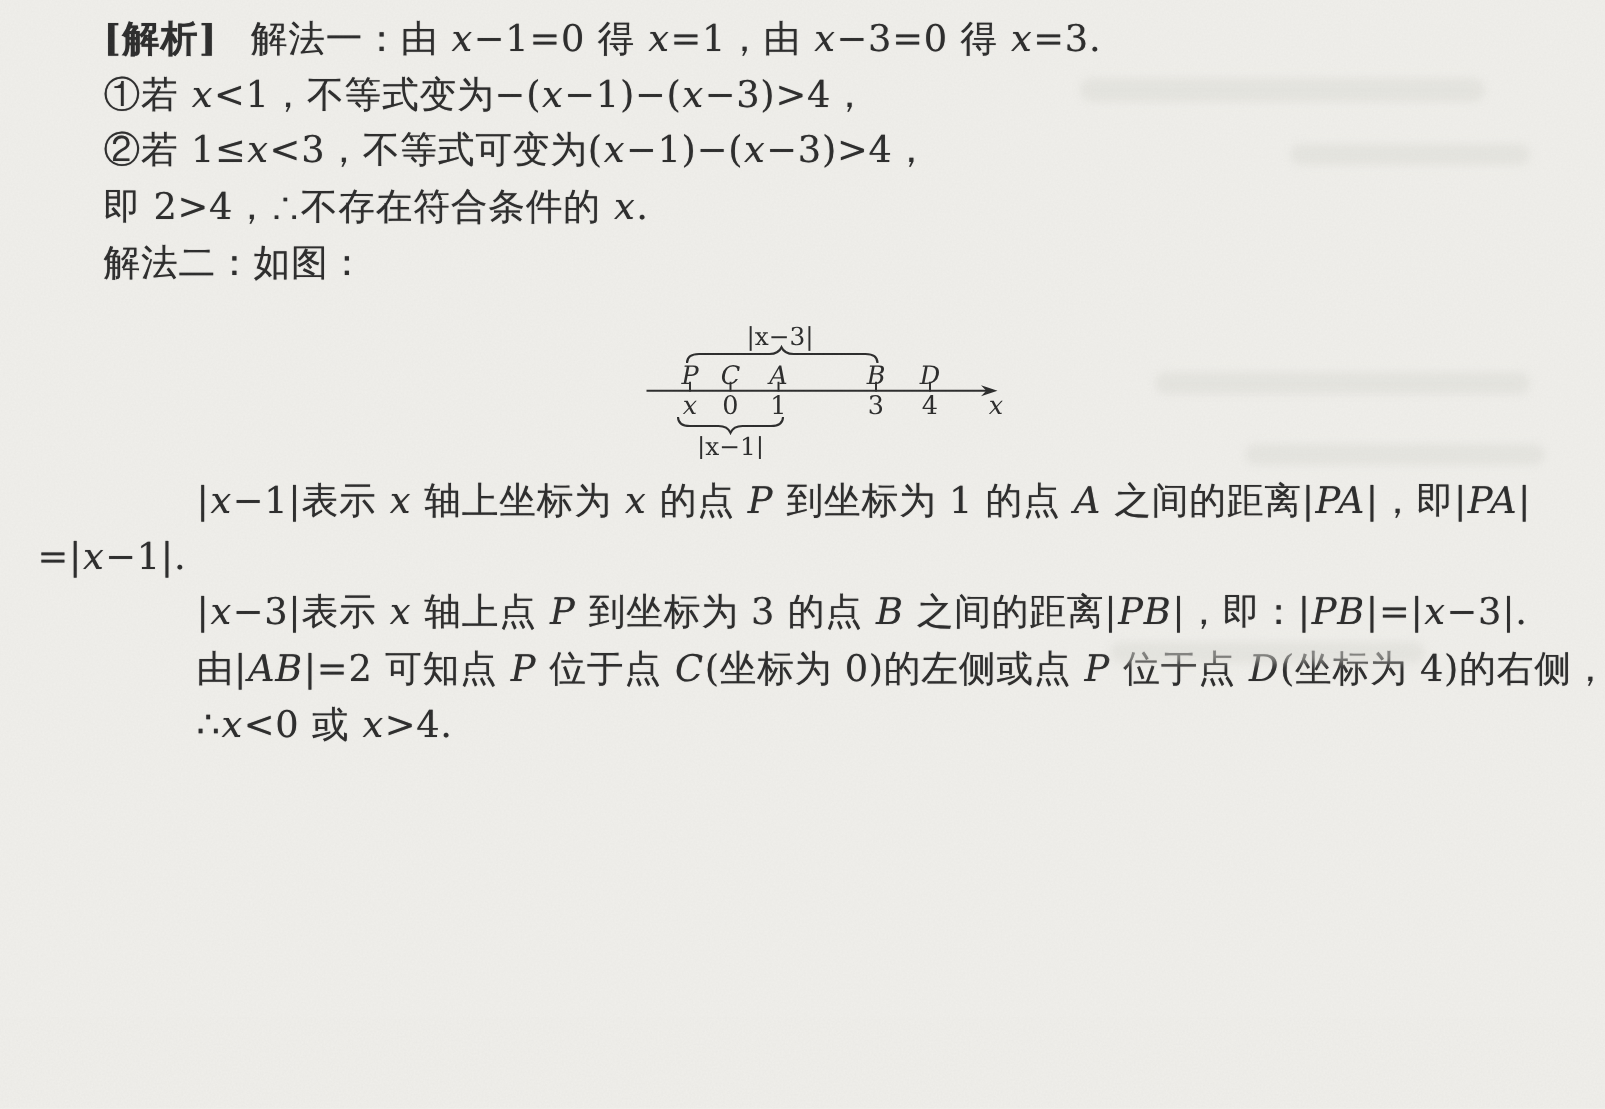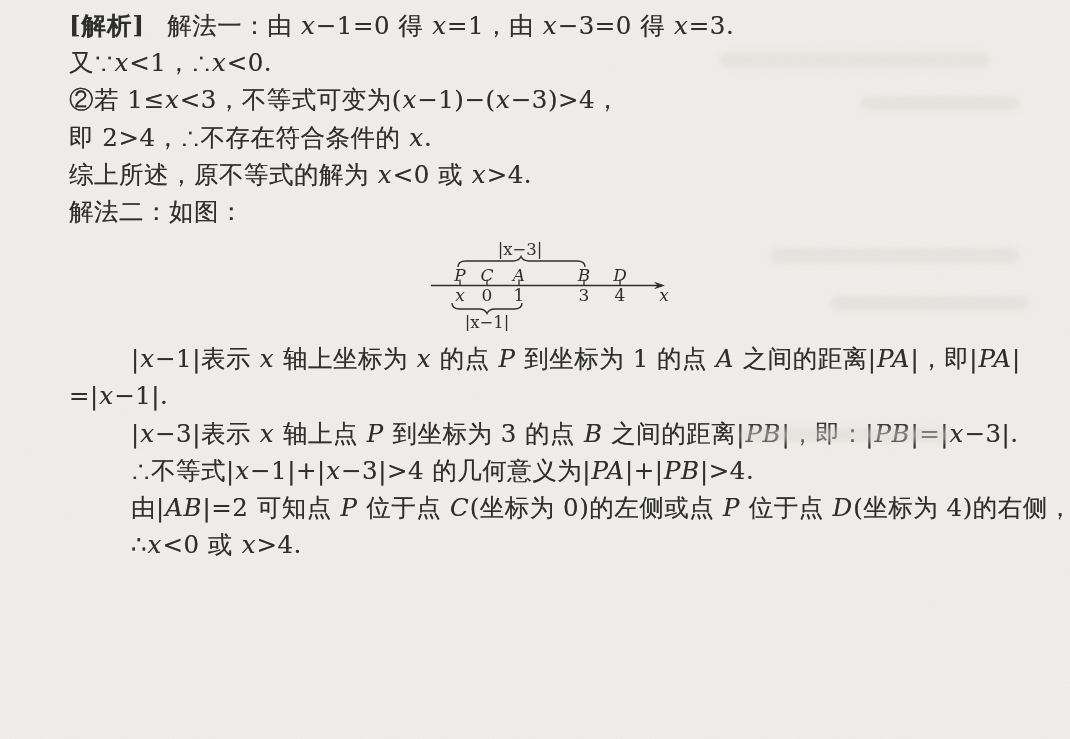--- a/index.html
+++ b/index.html
@@ -14,32 +14,31 @@
     position:relative;
     width:1070px; height:739px;
     padding:7px 18px 0 25px;
   }
   .line {
     font-size:24.5px;
     line-height:37.2px;
     white-space:nowrap;
     letter-spacing:0.5px;
     text-shadow:0 0 0.6px rgba(43,43,43,.55);
-    margin-left:44px;
   }
   .sol-line { margin-left:44px; }
   .sol-label { font-weight:bold; margin-right:22px; letter-spacing:1px; }
   .exp-line.indent { margin-left:106px; }
   .exp-block { margin-top:8px; }
   i { font-style:italic; padding:0 0.5px; }
 
   .diagram-wrap {
     position:relative;
     height:96px;
-    margin-top:6px;
+    margin-top:18px;
   }
   .diagram-wrap svg { position:absolute; left:392px; top:0; }
   .nl-text {
     font-family:"DejaVu Serif","Liberation Serif",serif;
     fill:#2b2b2b;
   }
 
   .noise { position:absolute; left:0; top:0; z-index:5; pointer-events:none; opacity:.07; }
   .smudge {
     position:absolute; z-index:0; pointer-events:none;
@@ -54,24 +53,23 @@
   <div>
     <div class="smudge" style="left:720px; top:52px;  width:270px; height:16px;"></div>
     <div class="smudge" style="left:860px; top:96px;  width:160px; height:14px;"></div>
     <div class="smudge" style="left:770px; top:248px; width:250px; height:15px;"></div>
     <div class="smudge" style="left:830px; top:296px; width:200px; height:14px;"></div>
     <div class="smudge" style="left:740px; top:428px; width:210px; height:14px;"></div>
   </div>
 
   <div>
     <div class="line sol-line"><span class="sol-label">[解析]</span><span class="m">解法一：由 <i>x</i>−1=0 得 <i>x</i>=1，由 <i>x</i>−3=0 得 <i>x</i>=3.</span></div>
-    <div class="line sol-line m">又∵<i>x</i>&lt;1，∴<i>x</i>&lt;0.</div>
+    <div class="line sol-line m">①若 <i>x</i>&lt;1，不等式变为−(<i>x</i>−1)−(<i>x</i>−3)&gt;4，</div>
     <div class="line sol-line m">②若 1≤<i>x</i>&lt;3，不等式可变为(<i>x</i>−1)−(<i>x</i>−3)&gt;4，</div>
     <div class="line sol-line m">即 2&gt;4，∴不存在符合条件的 <i>x</i>.</div>
-    <div class="line sol-line m">综上所述，原不等式的解为 <i>x</i>&lt;0 或 <i>x</i>&gt;4.</div>
     <div class="line sol-line m">解法二：如图：</div>
   </div>
 
   <div class="diagram-wrap">
     <svg width="270" height="95" viewBox="0 0 270 95">
 
       <text class="nl-text" x="103" y="19" font-size="16.5" text-anchor="middle">|x−3|</text>
 
       <path d="M 41 31 Q 41 25, 49 25 L 96 25 Q 102 25, 104 20.5 Q 106 25, 112 25 L 160 25 Q 168 25, 168 31" fill="none" stroke="#2b2b2b" stroke-width="1.4"></path>
 
@@ -101,21 +99,20 @@
       <path d="M 35 67 Q 35 73, 43 73 L 62 73 Q 68 73, 70 77.5 Q 72 73, 78 73 L 97 73 Q 105 73, 105 67" fill="none" stroke="#2b2b2b" stroke-width="1.4"></path>
 
       <text class="nl-text" x="70" y="92" font-size="16.5" text-anchor="middle">|x−1|</text>
     </svg>
   </div>
 
   <div class="exp-block">
     <div class="line exp-line indent m">|<i>x</i>−1|表示 <i>x</i> 轴上坐标为 <i>x</i> 的点 <i>P</i> 到坐标为 1 的点 <i>A</i> 之间的距离|<i>PA</i>|，即|<i>PA</i>|</div>
     <div class="line exp-line m">=|<i>x</i>−1|.</div>
     <div class="line exp-line indent m">|<i>x</i>−3|表示 <i>x</i> 轴上点 <i>P</i> 到坐标为 3 的点 <i>B</i> 之间的距离|<i>PB</i>|，即：|<i>PB</i>|=|<i>x</i>−3|.</div>
-    <div class="line exp-line indent m">∴不等式|<i>x</i>−1|+|<i>x</i>−3|&gt;4 的几何意义为|<i>PA</i>|+|<i>PB</i>|&gt;4.</div>
     <div class="line exp-line indent m">由|<i>AB</i>|=2 可知点 <i>P</i> 位于点 <i>C</i>(坐标为 0)的左侧或点 <i>P</i> 位于点 <i>D</i>(坐标为 4)的右侧，</div>
     <div class="line exp-line indent m">∴<i>x</i>&lt;0 或 <i>x</i>&gt;4.</div>
   </div>
 
   <svg class="noise" width="1070" height="739">
     <filter id="grain">
       <feTurbulence type="fractalNoise" baseFrequency="0.8" numOctaves="2" stitchTiles="stitch"></feTurbulence>
       <feColorMatrix type="matrix" values="0 0 0 0 0.35  0 0 0 0 0.35  0 0 0 0 0.33  0 0 0 0.9 0"></feColorMatrix>
     </filter>
     <rect width="1070" height="739" filter="url(#grain)"></rect>

